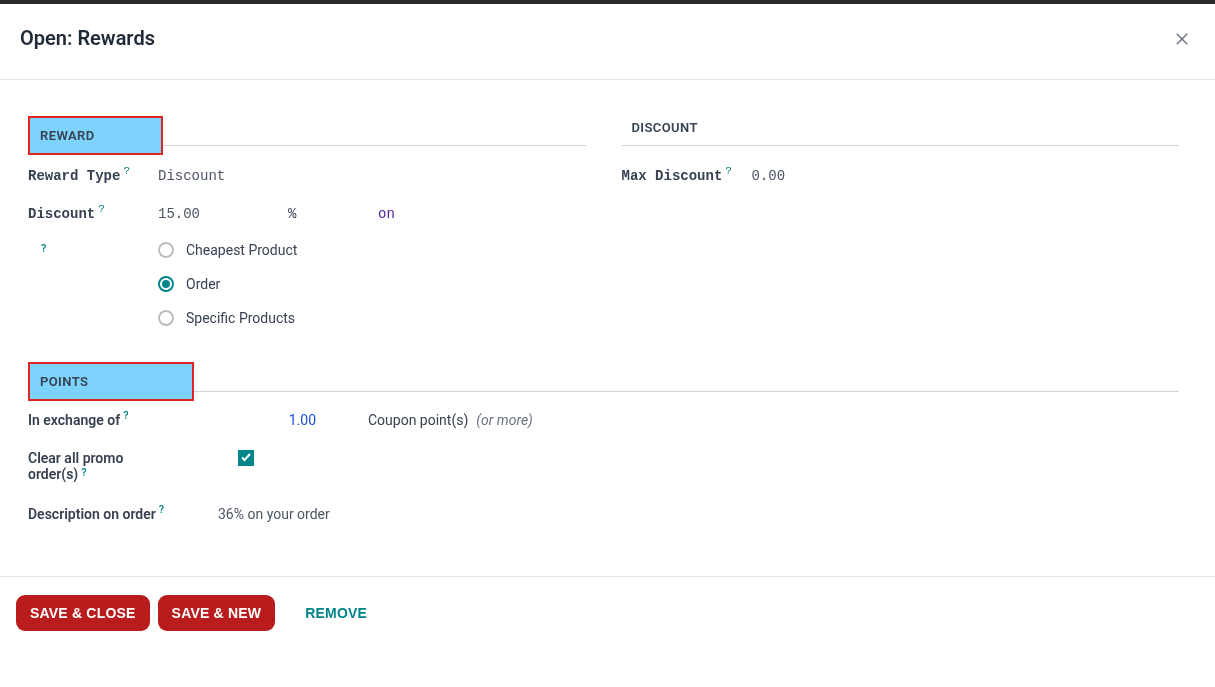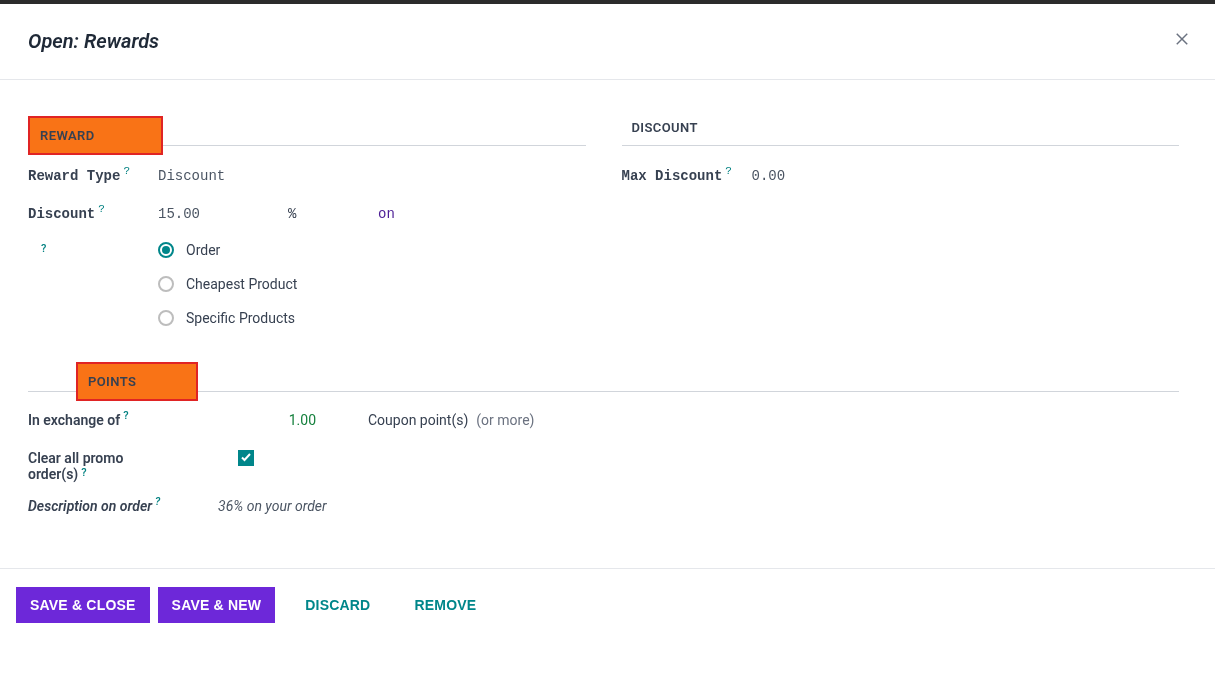--- a/index.html
+++ b/index.html
@@ -14,25 +14,23 @@
   }
   .topbar {
     height: 4px;
     background: #2b2b2b;
   }
   .dialog {
     padding: 0;
   }
   .dialog-header {
     display: flex;
-    align-items: center;
     justify-content: space-between;
-    padding: 22px 20px 24px 28px;
+    padding: 22px 20px 24px 20px;
     border-bottom: 1px solid #e5e7eb;
-    font-style: italic;
   }
   .dialog-title {
     font-size: 20px;
     font-weight: 600;
     color: #1f2937;
   }
   .close-btn {
     background: none;
     border: none;
     cursor: pointer;
@@ -57,21 +55,21 @@
     border-bottom: 1px solid #d1d5db;
     display: inline-block;
     width: 100%;
   }
   .section-title.boxed .box {
     display: inline-block;
     padding: 10px 66px 10px 10px;
     border: 2px solid #e02424;
     position: relative;
     top: 10px;
-    background: #f97316;
+    background: #7dd3fc;
     margin-top: -12px;
   }
   .section-title.boxed {
     padding-top: 38px;
     padding-left: 0;
     padding-bottom: 0;
   }
   .field-row {
     display: flex;
     align-items: center;
@@ -96,21 +94,21 @@
   .value {
     color: #4b5563;
   }
   .value.num {
     min-width: 130px;
   }
   .value.numr {
     min-width: 130px;
     text-align: right;
     padding-right: 12px;
-    color: #15803d;
+    color: #1d4ed8;
   }
   .muted { color: #6b7280; }
   .unit { min-width: 90px; color: #374151; }
   .on-label { color: #4c1d95; }
   .radio-group {
     margin-top: 18px;
     margin-left: 130px;
   }
   .radio-item {
     display: flex;
@@ -155,48 +153,49 @@
     margin-top:22px;
   }
   .checkbox-field .label { padding-top:0; }
   .exchange-row {
     display:flex;
     align-items:center;
     margin-top:20px;
   }
   .exchange-row .label { min-width:130px;}
   .points-text { margin-left:40px; color:#374151;}
-  .ormore { margin-left:8px;}
+  .ormore { margin-left:8px;font-style:italic;}
   .footer {
     border-top: 1px solid #e5e7eb;
     padding: 18px 16px;
     margin-top: 34px;
     display: flex;
     align-items: center;
   }
   .btn {
     font-size: 14px;
     font-weight: 600;
     letter-spacing: 0.2px;
     padding: 10px 14px;
     border: none;
     cursor: pointer;
     margin-right: 8px;
   }
   .btn.primary {
-    background: #6d28d9;
+    background: #b91c1c;
     color: #fff;
+    border-radius: 9px;
   }
   .btn.link {
     background: none;
     color: #00868a;
     padding: 10px 14px;
     margin-left: 8px;
   }
-  .desc-row { display:flex; align-items:center; margin-top:16px;font-style:italic;}
+  .desc-row { display:flex; align-items:center; margin-top:24px;}
   .desc-row .label { min-width: 190px; }
 </style>
 </head>
 <body>
 
 <div class="topbar"></div>
 
 <div class="dialog">
   <div class="dialog-header">
     <div class="dialog-title">Open: Rewards</div>
@@ -235,26 +234,26 @@
           <div class="unit">%</div>
           <div class="on-label">on</div>
         </div>
 
         <div style="margin-top:20px; margin-left:10px;">
           <span class="q">?</span>
         </div>
 
         <div class="radio-group" style="margin-top:-16px;">
           <div class="radio-item">
+            <span class="radio"></span>
+            <span class="radio-label">Cheapest Product</span>
+          </div>
+          <div class="radio-item">
             <span class="radio selected"></span>
             <span class="radio-label">Order</span>
-          </div>
-          <div class="radio-item">
-            <span class="radio"></span>
-            <span class="radio-label">Cheapest Product</span>
           </div>
           <div class="radio-item" style="margin-bottom:0;">
             <span class="radio"></span>
             <span class="radio-label">Specific Products</span>
           </div>
         </div>
       </div>
 
       <div class="col">
         <div class="section-title">DISCOUNT</div>
@@ -263,21 +262,21 @@
             <span>Max Discount</span>
               <span class="q">?</span>
           </div>
           <div class="value">0.00</div>
         </div>
       </div>
     </div>
 
     <div>
       <div class="section-title boxed">
-        <span class="box" style="padding-right:60px;margin-left:48px;">POINTS</span>
+        <span class="box" style="padding-right:104px;">POINTS</span>
       </div>
 
       <div class="exchange-row">
         <div class="label">
           <span>In exchange of</span>
             <span class="q">?</span>
         </div>
         <div class="value numr" style="min-width:170px;">1.00</div>
         <div class="points-text">Coupon point(s)</div>
         <div class="muted ormore">(or more)</div>
@@ -303,16 +302,15 @@
             <span class="q">?</span>
         </div>
         <div class="value">36% on your order</div>
       </div>
     </div>
   </div>
 
   <div class="footer">
     <button class="btn primary">SAVE &amp; CLOSE</button>
     <button class="btn primary">SAVE &amp; NEW</button>
-    <button class="btn link">DISCARD</button>
     <button class="btn link">REMOVE</button>
   </div>
 </div>
 
 </body></html>

